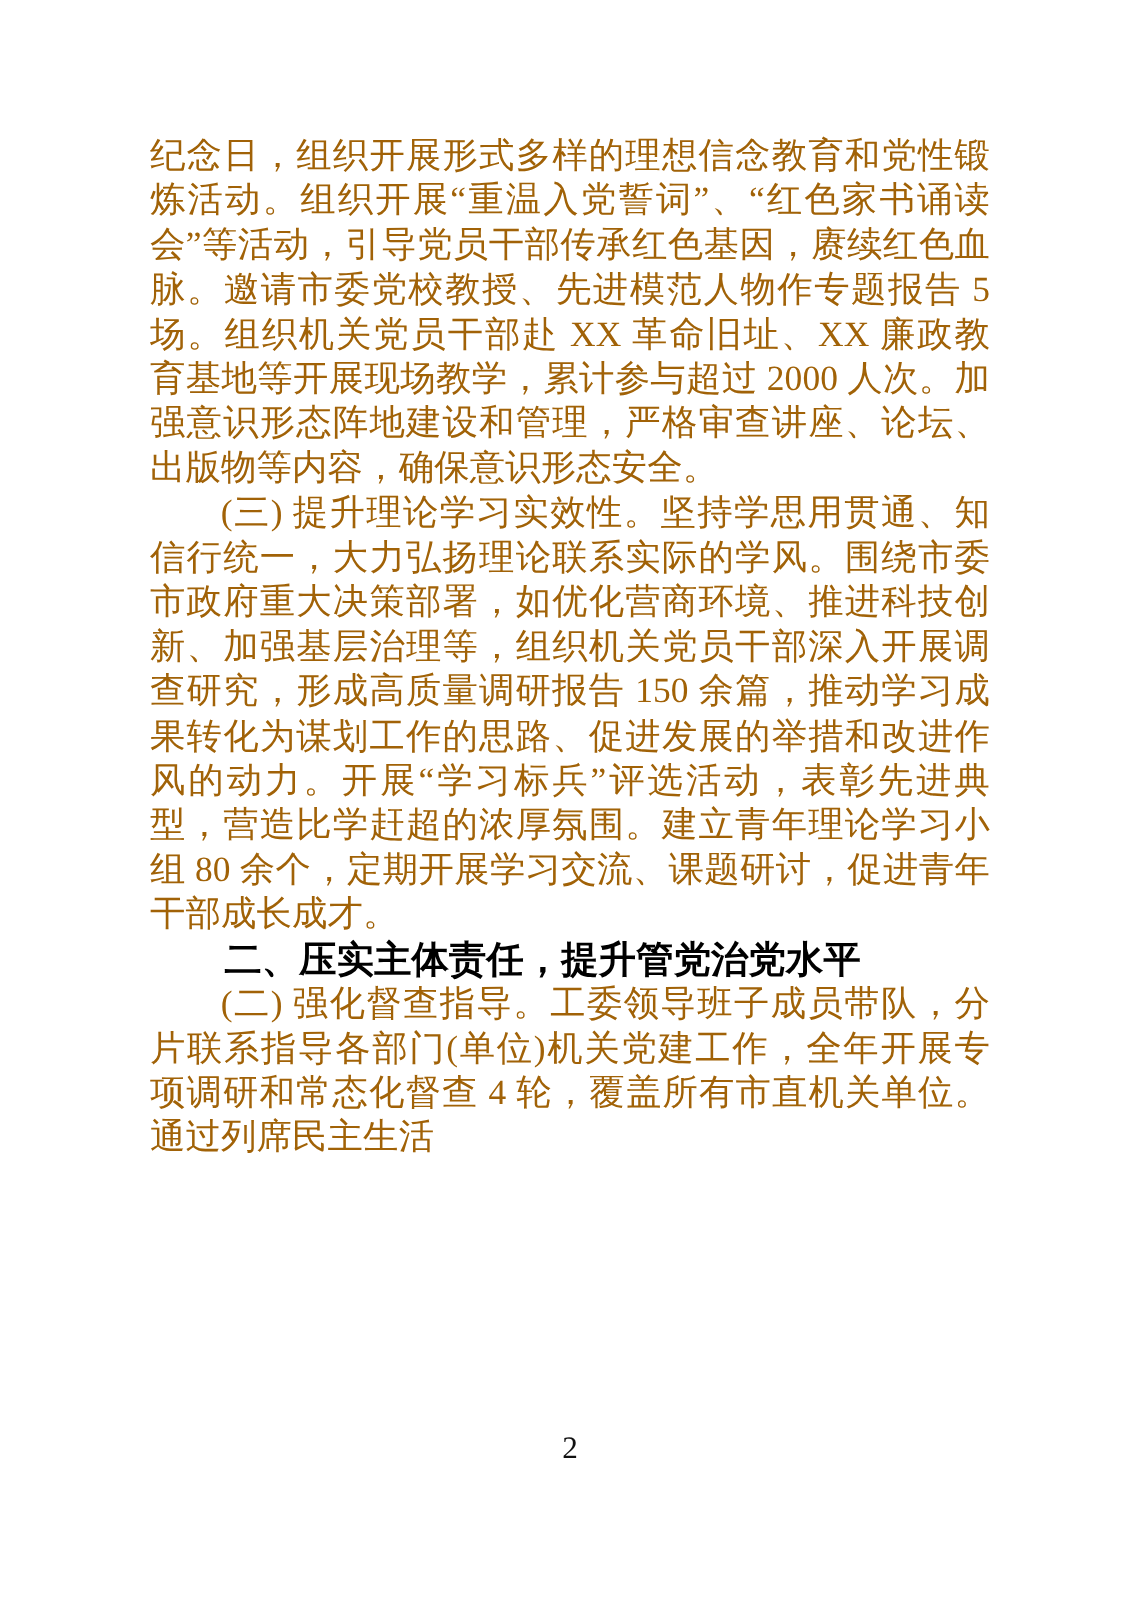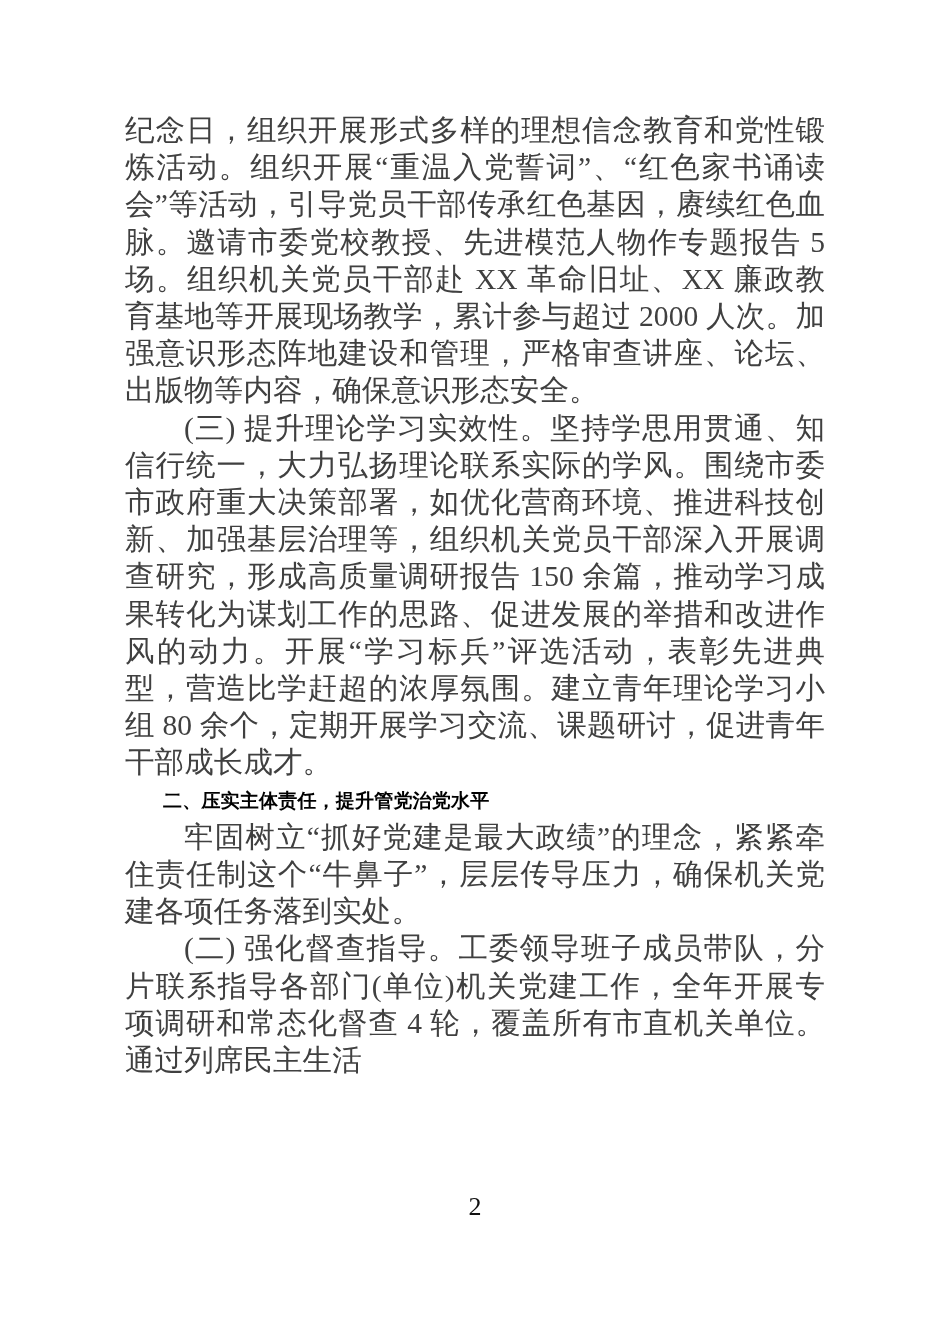--- a/index.html
+++ b/index.html
@@ -20,34 +20,34 @@
     position: absolute;
     left: 125px;
     top: 112px;
     width: 700px;
   }
   p.para {
     margin: 0;
     padding: 0;
     font-size: 29.5px;
     line-height: 37.2px;
-    color: #404040;
+    color: #a16207;
     text-align: justify;
     text-justify: inter-ideograph;
     text-indent: 0;
     letter-spacing: 0.1px;
     font-weight: 400;
   }
   p.para.indent {
     text-indent: 2em;
   }
   p.heading {
     margin: 0;
     padding: 0;
-    font-size: 19px;
+    font-size: 31px;
     line-height: 37.2px;
     color: #000000;
     font-family: "DejaVu Sans", "Liberation Sans", sans-serif;
     font-weight: 700;
     text-indent: 2em;
     letter-spacing: 0.2px;
   }
   .page-number {
     position: absolute;
     left: 0;
@@ -61,17 +61,16 @@
   }
 </style>
 </head>
 <body>
 
 <div class="page">
   <div class="body-area">
     <p class="para">纪念日，组织开展形式多样的理想信念教育和党性锻炼活动。组织开展“重温入党誓词”、“红色家书诵读会”等活动，引导党员干部传承红色基因，赓续红色血脉。邀请市委党校教授、先进模范人物作专题报告 5 场。组织机关党员干部赴 XX 革命旧址、XX 廉政教育基地等开展现场教学，累计参与超过 2000 人次。加强意识形态阵地建设和管理，严格审查讲座、论坛、出版物等内容，确保意识形态安全。</p>
     <p class="para indent">(三) 提升理论学习实效性。坚持学思用贯通、知信行统一，大力弘扬理论联系实际的学风。围绕市委市政府重大决策部署，如优化营商环境、推进科技创新、加强基层治理等，组织机关党员干部深入开展调查研究，形成高质量调研报告 150 余篇，推动学习成果转化为谋划工作的思路、促进发展的举措和改进作风的动力。开展“学习标兵”评选活动，表彰先进典型，营造比学赶超的浓厚氛围。建立青年理论学习小组 80 余个，定期开展学习交流、课题研讨，促进青年干部成长成才。</p>
     <p class="heading">二、压实主体责任，提升管党治党水平</p>
-    <p class="para indent">牢固树立“抓好党建是最大政绩”的理念，紧紧牵住责任制这个“牛鼻子”，层层传导压力，确保机关党建各项任务落到实处。</p>
     <p class="para indent">(二) 强化督查指导。工委领导班子成员带队，分片联系指导各部门(单位)机关党建工作，全年开展专项调研和常态化督查 4 轮，覆盖所有市直机关单位。通过列席民主生活</p>
   </div>
   <div class="page-number">2</div>
 </div>
 
 </body></html>

